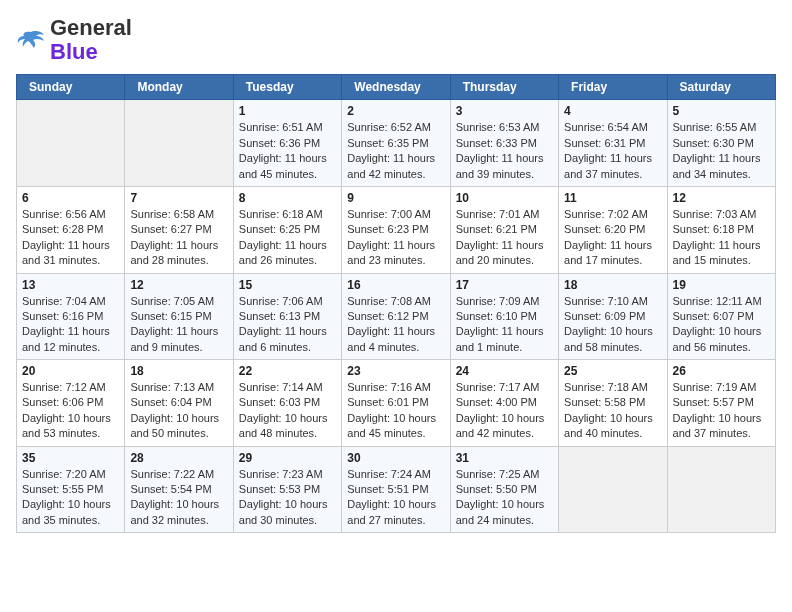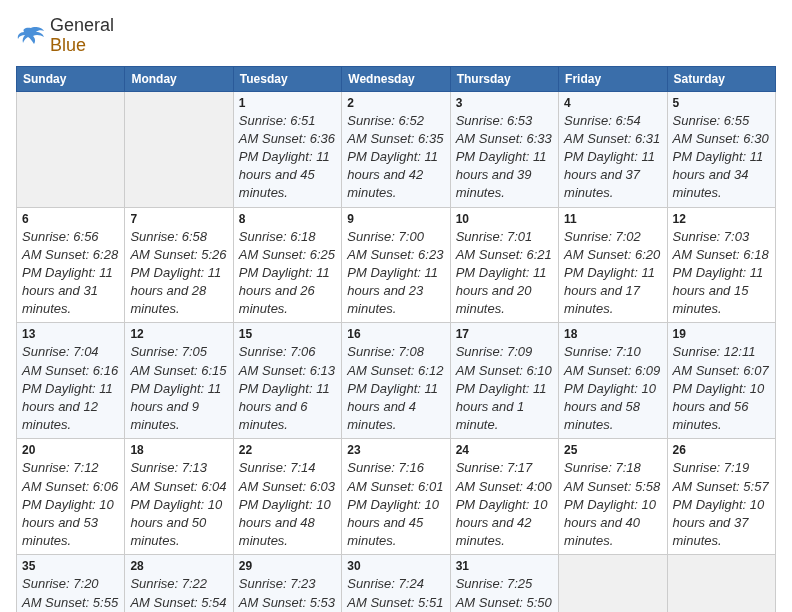--- a/index.html
+++ b/index.html
@@ -15,27 +15,27 @@
       justify-content: space-between;
       align-items: flex-start;
       margin-bottom: 10px;
     }
     .logo {
       display: flex;
       align-items: center;
       gap: 4px;
     }
     .logo-text {
-      font-size: 18px;
-      font-weight: normal;
+      font-size: 22px;
+      font-weight: bold;
       color: #333;
       line-height: 1.1;
     }
     .logo-text span {
-      color: #a16207;
+      color: #6d28d9;
     }
     .logo-bird {
       width: 30px;
       height: 24px;
     }
     .title-block {
       text-align: right;
     }
     .month-title {
       font-size: 36px;
@@ -48,21 +48,21 @@
     }
     .calendar {
       width: 100%;
       border-collapse: collapse;
       font-size: 11px;
     }
     .calendar thead tr th {
       background: #3a6eaa;
       color: #fff;
       text-align: left;
-      padding: 5px 6px;
+      padding: 5px 12px;
       font-size: 12px;
       font-weight: bold;
       border: 1px solid #2a5a99;
     }
     .calendar tbody tr td {
       border: 1px solid #ccc;
       vertical-align: top;
       padding: 4px 5px;
       width: 108px;
       min-height: 80px;
@@ -76,23 +76,22 @@
     }
     .day-number {
       font-weight: bold;
       font-size: 12px;
       color: #222;
       display: block;
       margin-bottom: 2px;
     }
     .day-info {
       color: #333;
-      font-size: 13px;
+      font-size: 11px;
       line-height: 1.4;
-      font-style: italic;
     }
     .empty-cell {
       background: #f0f0f0 !important;
     }
   </style>
 </head>
 <body>
 
 <div class="header">
   <div class="logo">
@@ -160,21 +159,21 @@
       <tr>
         <td>
           <span class="day-number">6</span>
           <div class="day-info">Sunrise: 6:56 AM
 Sunset: 6:28 PM
 Daylight: 11 hours and 31 minutes.</div>
         </td>
         <td>
           <span class="day-number">7</span>
           <div class="day-info">Sunrise: 6:58 AM
-Sunset: 5:26 PM
+Sunset: 6:27 PM
 Daylight: 11 hours and 28 minutes.</div>
         </td>
         <td>
           <span class="day-number">8</span>
           <div class="day-info">Sunrise: 6:18 AM
 Sunset: 6:25 PM
 Daylight: 11 hours and 26 minutes.</div>
         </td>
         <td>
           <span class="day-number">9</span>

